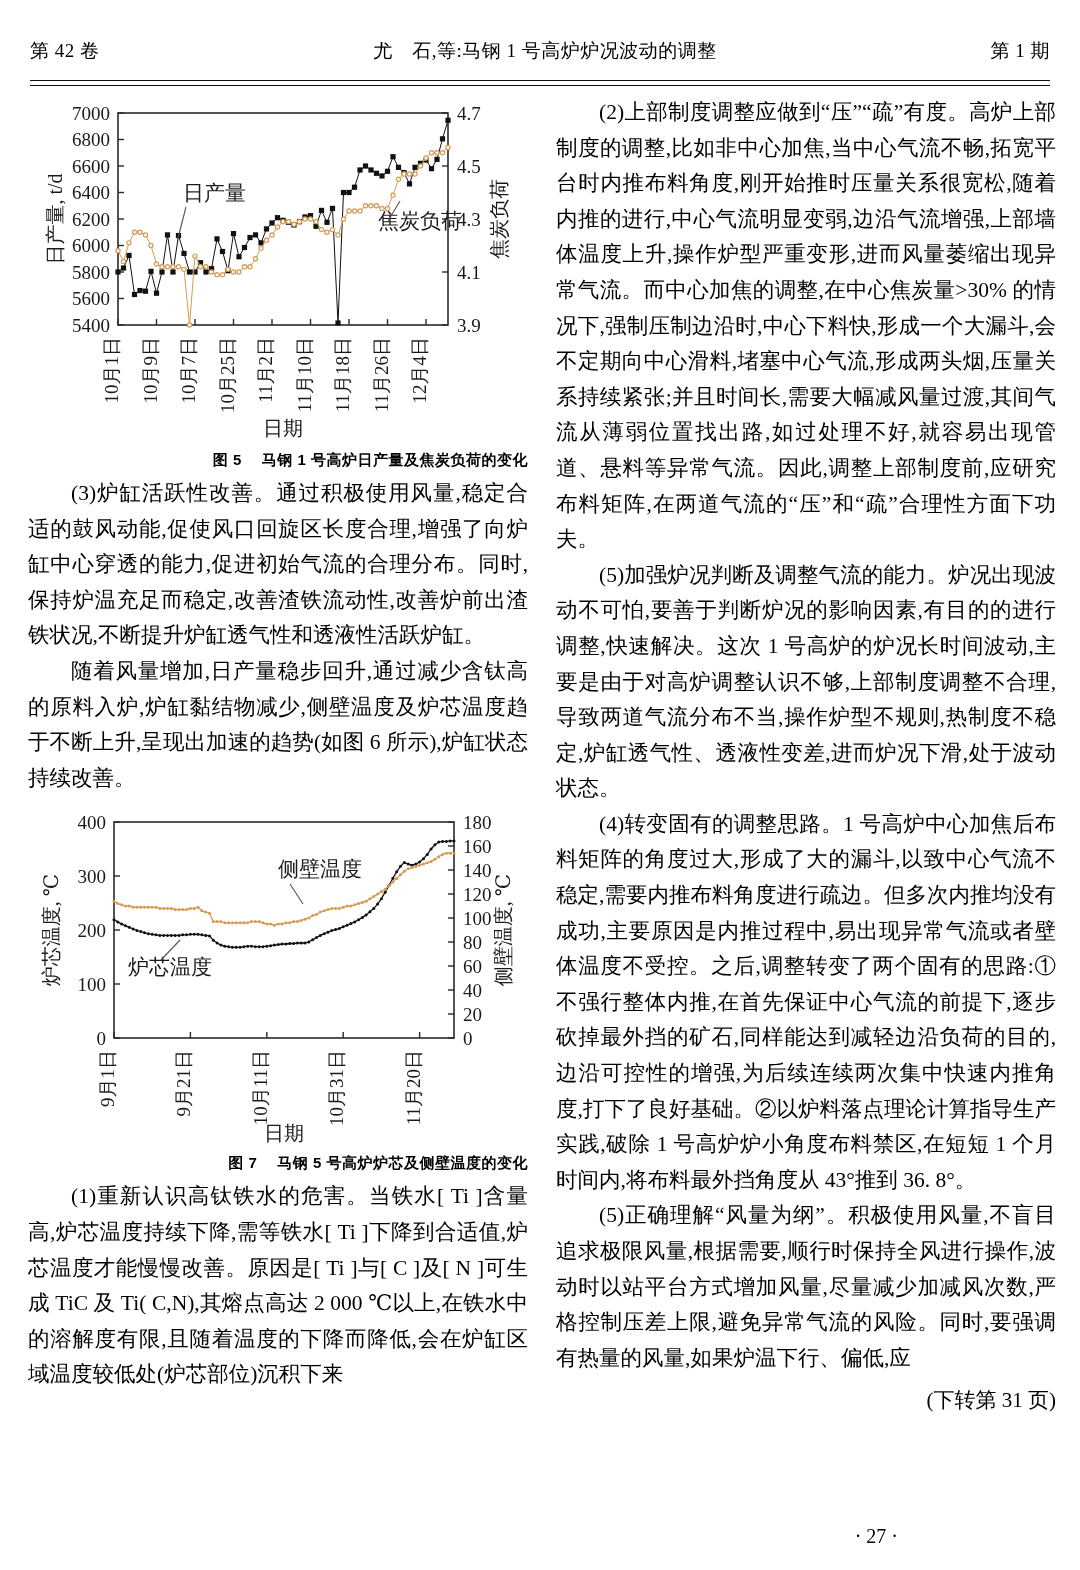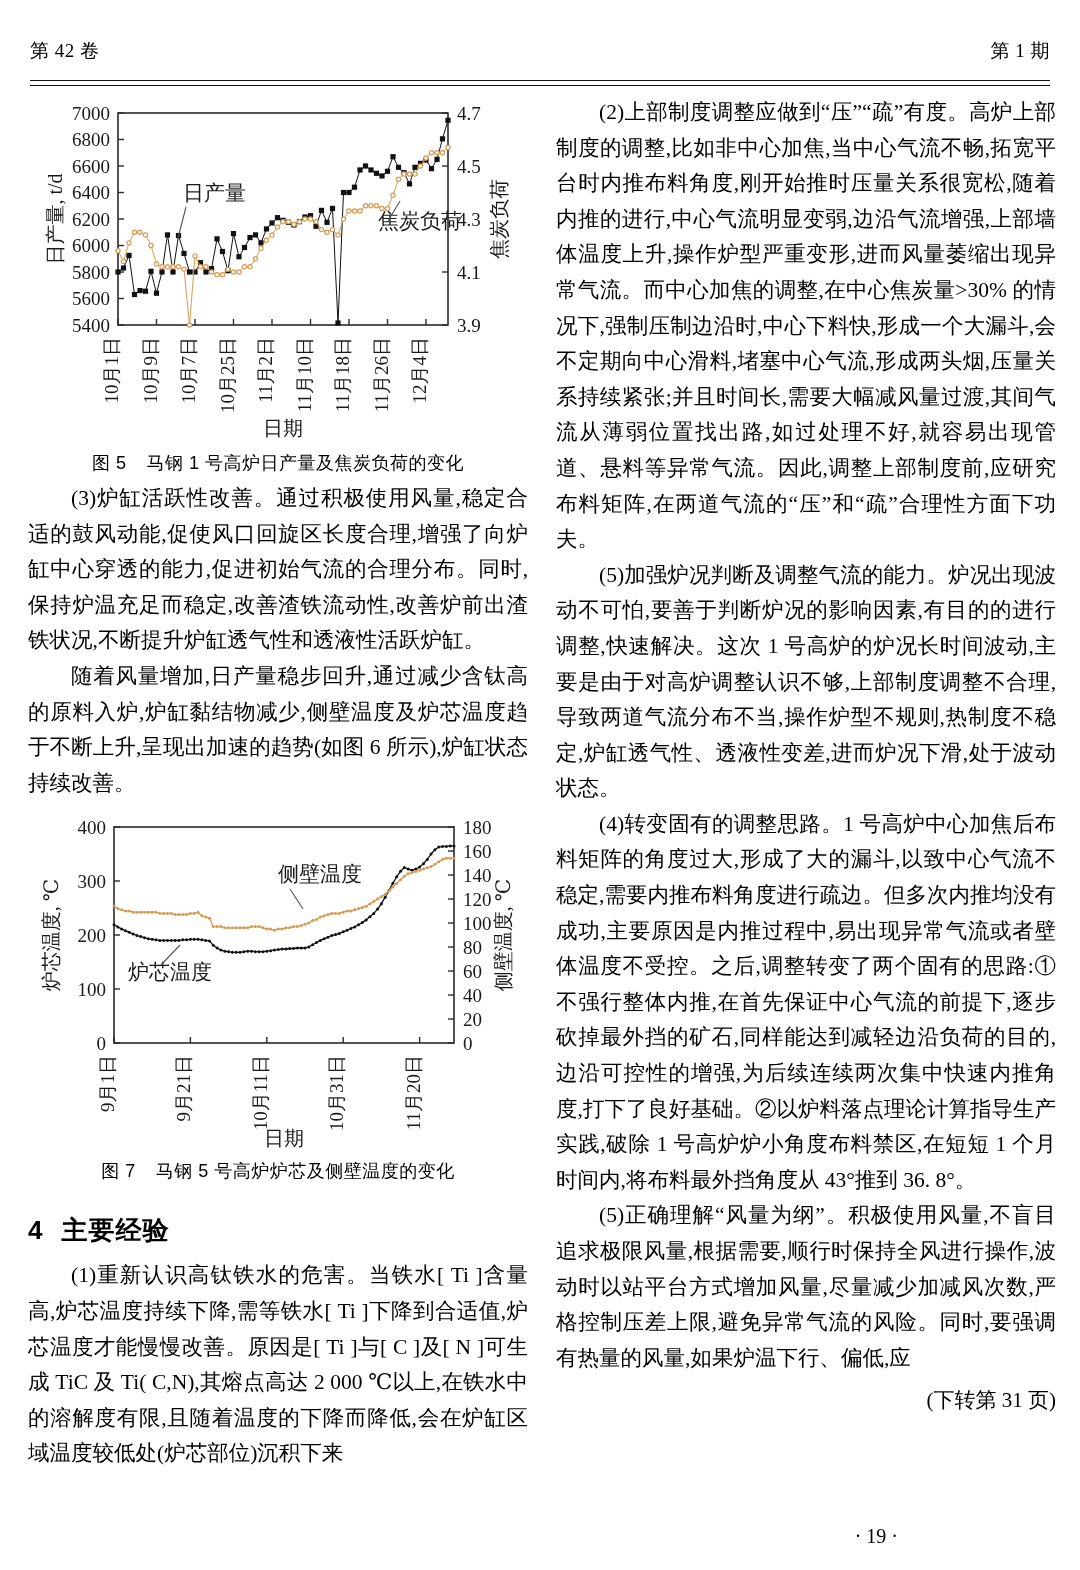--- a/index.html
+++ b/index.html
@@ -44,21 +44,21 @@
   h2.section {
     margin:30px 0 10px 0;
     font-size:26px;
     font-weight:bold;
     font-family:"Liberation Sans","DejaVu Sans",sans-serif;
     letter-spacing:1px;
   }
   h2.section .num { margin-right:18px; }
 
   .fig-caption {
-    font-size:18px; font-weight:normal; text-align:center;
+    font-size:15px; font-weight:bold; text-align:right;
     font-family:"Liberation Sans","DejaVu Sans",sans-serif;
     margin:6px 0 0 0; letter-spacing:.5px;
   }
   .fig-caption .gap { display:inline-block; width:20px; }
 
   .contnote { text-align:right; font-size:21px; margin-top:10px;font-family:Liberation Serif, serif; }
   .pagenum {
     position:absolute; right:30px; bottom:22px;
     font-size:20px;
   }
@@ -87,20 +87,21 @@
   }
   .leader { stroke:#555; stroke-width:1.1; fill:none; }
 </style>
 </head>
 <body>
 
 <div class="page">
 
   <div class="runhead">
     <span>第 42 卷</span>
+    <span class="mid">尤　石,等:马钢 1 号高炉炉况波动的调整</span>
     <span>第 1 期</span>
   </div>
   <div class="rule-double"></div>
 
   <div class="col col-left">
 
     <div class="figure">
       <div class="figwrap">
         <svg width="500" height="350" viewBox="0 0 500 350">
 
@@ -543,29 +544,26 @@
           <path class="leader" d="M262,76 L275,96"></path>
           <text class="annot" x="100" y="166" text-anchor="start">炉芯温度</text>
           <path class="leader" d="M133,152 L152,132"></path>
         </svg>
       </div>
       <div class="fig-caption">
         <span>图 7</span><span class="gap"></span><span>马钢 5 号高炉炉芯及侧壁温度的变化</span>
       </div>
     </div>
 
-    <h2 class="section">
-      <span class="num">4</span><span>主要经验</span>
-    </h2>
 
     <p class="body">(1)重新认识高钛铁水的危害。当铁水[ Ti ]含量高,炉芯温度持续下降,需等铁水[ Ti ]下降到合适值,炉芯温度才能慢慢改善。原因是[ Ti ]与[ C ]及[ N ]可生成 TiC 及 Ti( C,N),其熔点高达 2 000 ℃以上,在铁水中的溶解度有限,且随着温度的下降而降低,会在炉缸区域温度较低处(炉芯部位)沉积下来</p>
   </div>
 
   <div class="col col-right">
     <p class="body">(2)上部制度调整应做到“压”“疏”有度。高炉上部制度的调整,比如非中心加焦,当中心气流不畅,拓宽平台时内推布料角度,刚开始推时压量关系很宽松,随着内推的进行,中心气流明显变弱,边沿气流增强,上部墙体温度上升,操作炉型严重变形,进而风量萎缩出现异常气流。而中心加焦的调整,在中心焦炭量&gt;30% 的情况下,强制压制边沿时,中心下料快,形成一个大漏斗,会不定期向中心滑料,堵塞中心气流,形成两头烟,压量关系持续紧张;并且时间长,需要大幅减风量过渡,其间气流从薄弱位置找出路,如过处理不好,就容易出现管道、悬料等异常气流。因此,调整上部制度前,应研究布料矩阵,在两道气流的“压”和“疏”合理性方面下功夫。</p>
     <p class="body">(5)加强炉况判断及调整气流的能力。炉况出现波动不可怕,要善于判断炉况的影响因素,有目的的进行调整,快速解决。这次 1 号高炉的炉况长时间波动,主要是由于对高炉调整认识不够,上部制度调整不合理,导致两道气流分布不当,操作炉型不规则,热制度不稳定,炉缸透气性、透液性变差,进而炉况下滑,处于波动状态。</p>
     <p class="body">(4)转变固有的调整思路。1 号高炉中心加焦后布料矩阵的角度过大,形成了大的漏斗,以致中心气流不稳定,需要内推布料角度进行疏边。但多次内推均没有成功,主要原因是内推过程中,易出现异常气流或者壁体温度不受控。之后,调整转变了两个固有的思路:①不强行整体内推,在首先保证中心气流的前提下,逐步砍掉最外挡的矿石,同样能达到减轻边沿负荷的目的,边沿可控性的增强,为后续连续两次集中快速内推角度,打下了良好基础。②以炉料落点理论计算指导生产实践,破除 1 号高炉炉小角度布料禁区,在短短 1 个月时间内,将布料最外挡角度从 43°推到 36. 8°。</p>
     <p class="body">(5)正确理解“风量为纲”。积极使用风量,不盲目追求极限风量,根据需要,顺行时保持全风进行操作,波动时以站平台方式增加风量,尽量减少加减风次数,严格控制压差上限,避免异常气流的风险。同时,要强调有热量的风量,如果炉温下行、偏低,应</p>
     <div class="contnote">(下转第 31 页)</div>
   </div>
 
-  <div class="pagenum">· 19 ·</div>
+  <div class="pagenum">· 27 ·</div>
 </div>
 
 </body></html>

